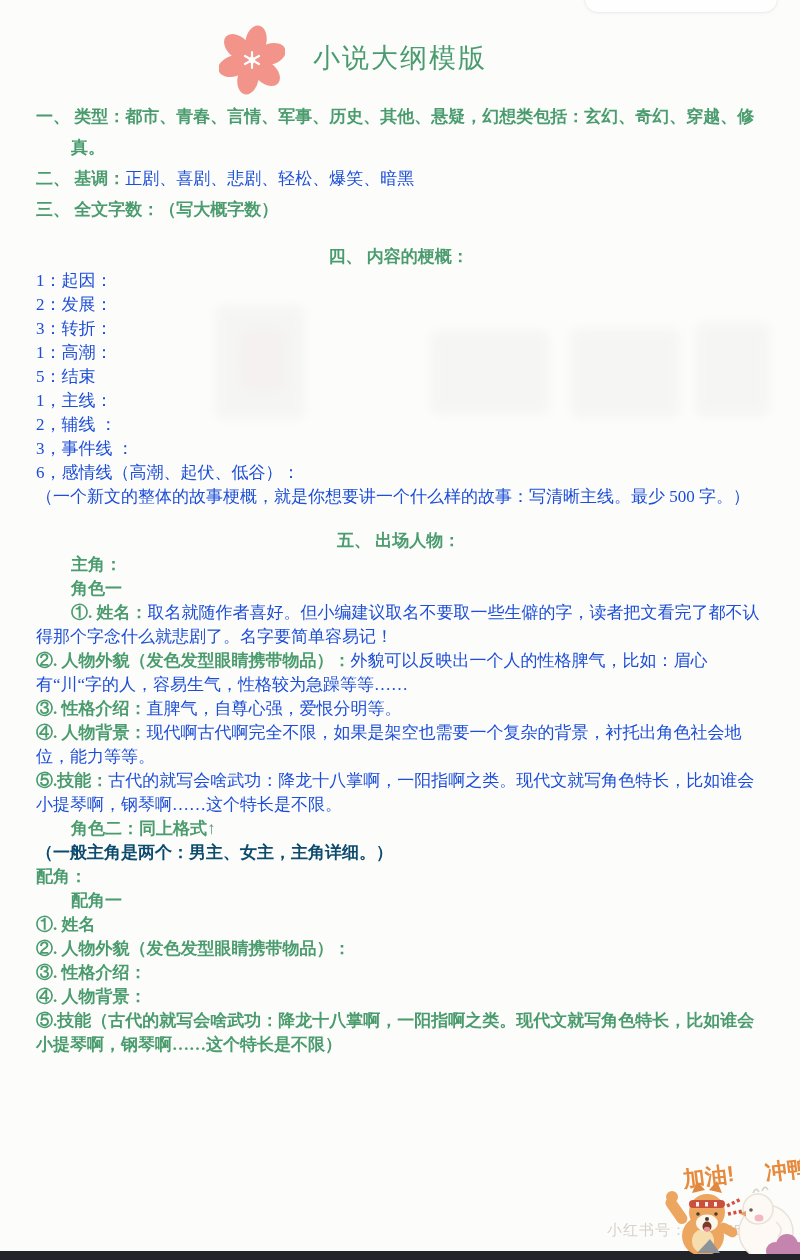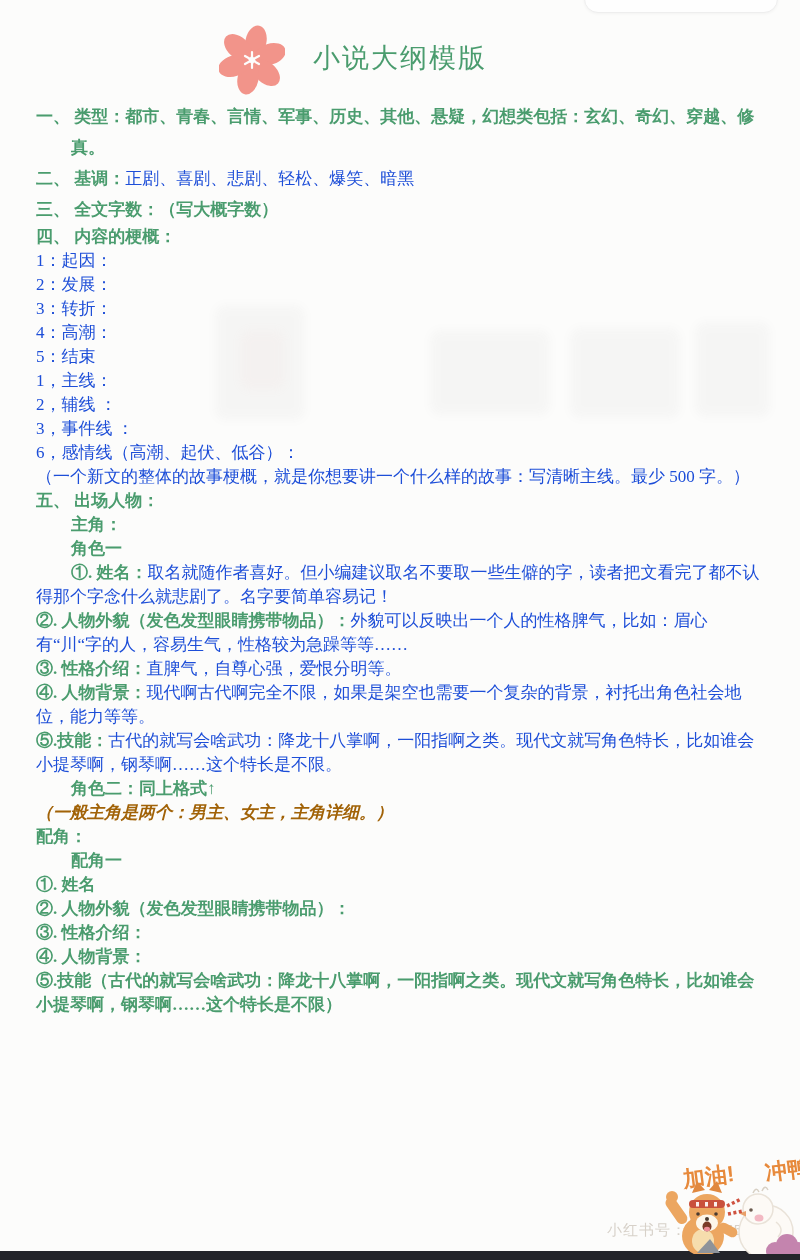--- a/index.html
+++ b/index.html
@@ -13,27 +13,27 @@
 
   
   .flower{position:absolute;left:219px;top:22px;}
   .title{position:absolute;left:0;top:40px;width:100%;margin:0;text-align:center;
          font-size:27px;letter-spacing:2px;font-weight:normal;color:#4a9c6e;}
 
   
   .doc{position:absolute;left:36px;top:101px;width:725px;font-size:17px;}
   .line{line-height:24px;}
   .sec1{line-height:31px;}
-  .gap{}
+  .gap{margin-top:20px;text-align:center;}
   .hang{padding-left:35px;text-indent:-35px;}
   .ind{padding-left:35px;}
   .first{text-indent:35px;}
   .seg-green{color:#4a9c6e;font-weight:bold;}
   .seg-black{color:#1d4ed8;}
-  .seg-red{color:#a16207;font-weight:bold;font-style:italic;}
+  .seg-red{color:#0c4a6e;font-weight:bold;}
 
   
   .wm{position:absolute;background:#777;opacity:0.045;filter:blur(5px);border-radius:10px;}
   .wm1{left:215px;top:305px;width:90px;height:115px;}
   .wm2{left:430px;top:330px;width:120px;height:85px;}
   .wm3{left:570px;top:328px;width:110px;height:90px;}
   .wm4{left:695px;top:322px;width:75px;height:95px;}
   .wm5{left:240px;top:330px;width:45px;height:60px;background:#e8b5b5;opacity:0.06;}
 
   
@@ -82,21 +82,21 @@
   <div class="wm wm5"></div>
 
   <main class="doc">
       <div class="line sec1 hang"><span class="seg-green">一、 类型：都市、青春、言情、军事、历史、其他、悬疑，幻想类包括：玄幻、奇幻、穿越、修真。</span></div>
       <div class="line sec1"><span class="seg-green">二、 基调：</span><span class="seg-black">正剧、喜剧、悲剧、轻松、爆笑、暗黑</span></div>
       <div class="line sec1"><span class="seg-green">三、 全文字数：（写大概字数）</span></div>
       <div class="line gap"><span class="seg-green">四、 内容的梗概：</span></div>
       <div class="line"><span class="seg-black">1：起因：</span></div>
       <div class="line"><span class="seg-black">2：发展：</span></div>
       <div class="line"><span class="seg-black">3：转折：</span></div>
-      <div class="line"><span class="seg-black">4：高潮：</span></div>
+      <div class="line"><span class="seg-black">1：高潮：</span></div>
       <div class="line"><span class="seg-black">5：结束</span></div>
       <div class="line"><span class="seg-black">1，主线：</span></div>
       <div class="line"><span class="seg-black">2，辅线 ：</span></div>
       <div class="line"><span class="seg-black">3，事件线 ：</span></div>
       <div class="line"><span class="seg-black">6，感情线（高潮、起伏、低谷）：</span></div>
       <div class="line"><span class="seg-black">（一个新文的整体的故事梗概，就是你想要讲一个什么样的故事：写清晰主线。最少 500 字。）</span></div>
       <div class="line gap"><span class="seg-green">五、 出场人物：</span></div>
       <div class="line ind"><span class="seg-green">主角：</span></div>
       <div class="line ind"><span class="seg-green">角色一</span></div>
       <div class="line first"><span class="seg-green">①. 姓名：</span><span class="seg-black">取名就随作者喜好。但小编建议取名不要取一些生僻的字，读者把文看完了都不认得那个字念什么就悲剧了。名字要简单容易记！</span></div>

